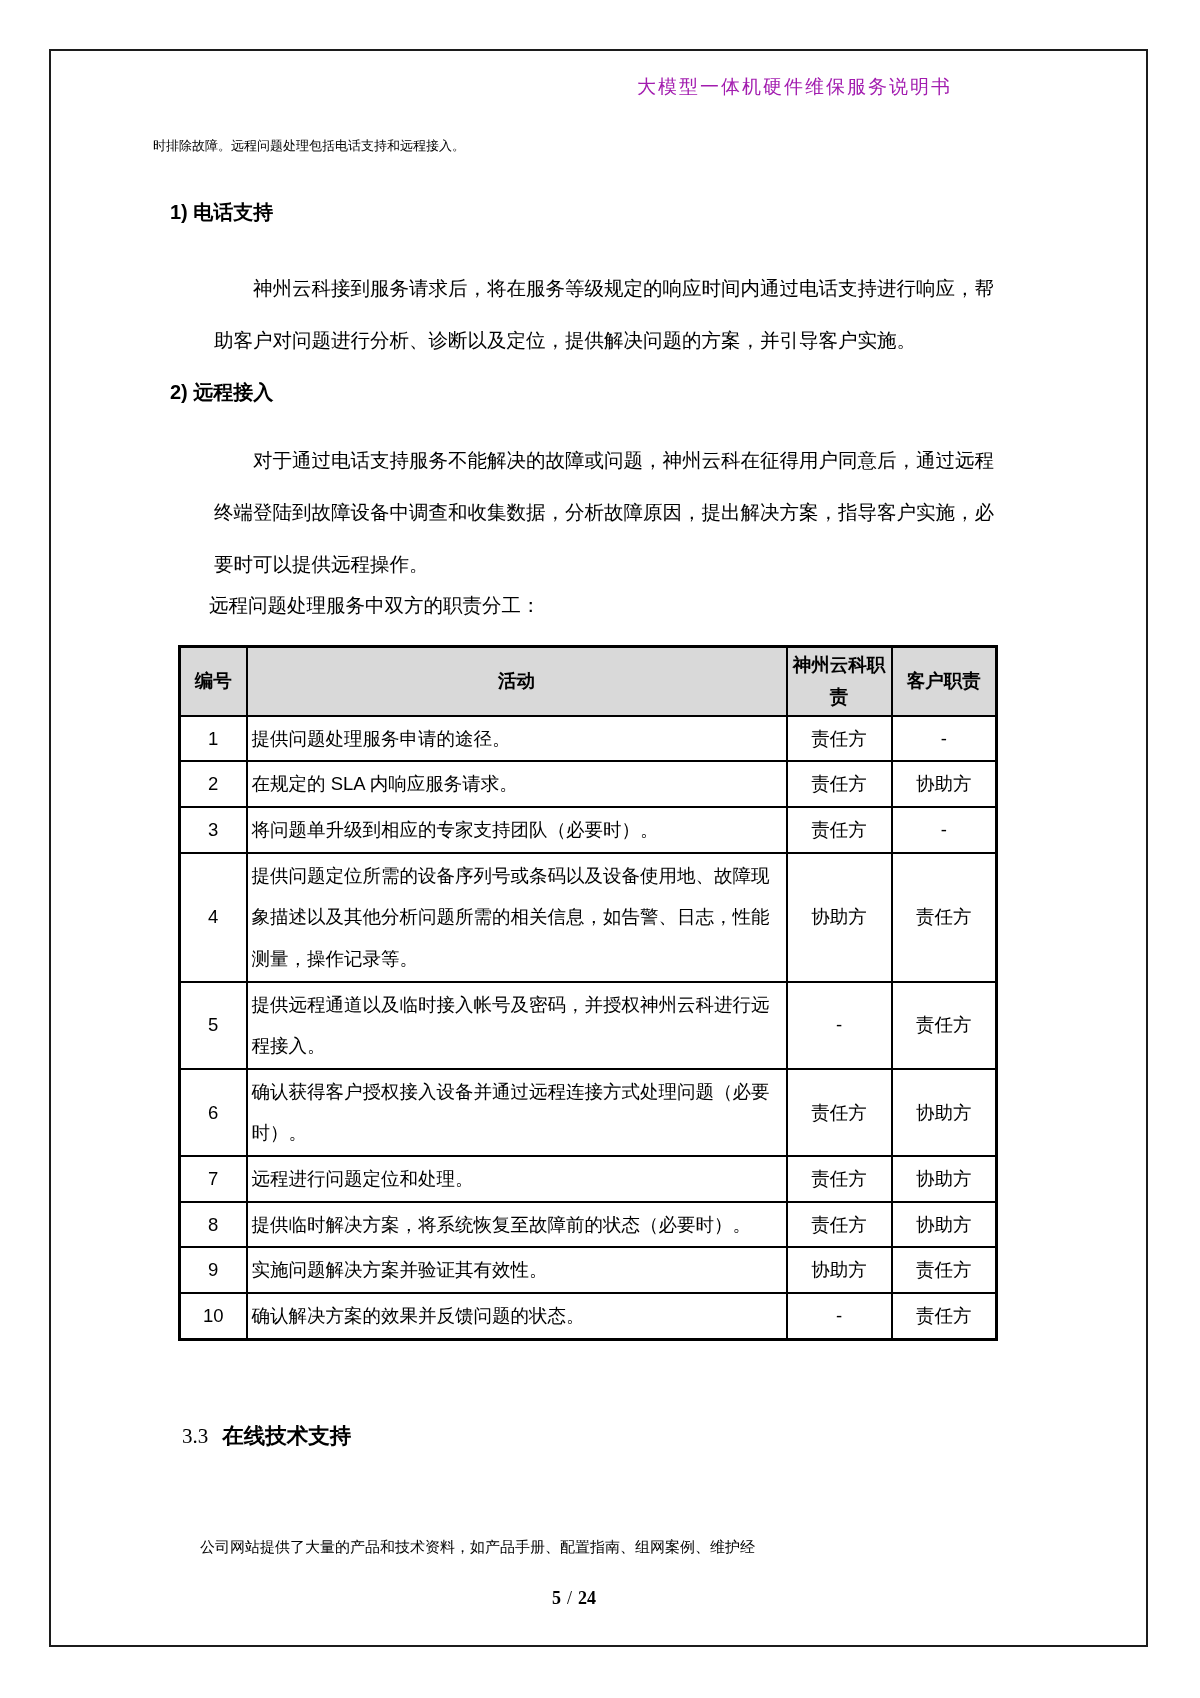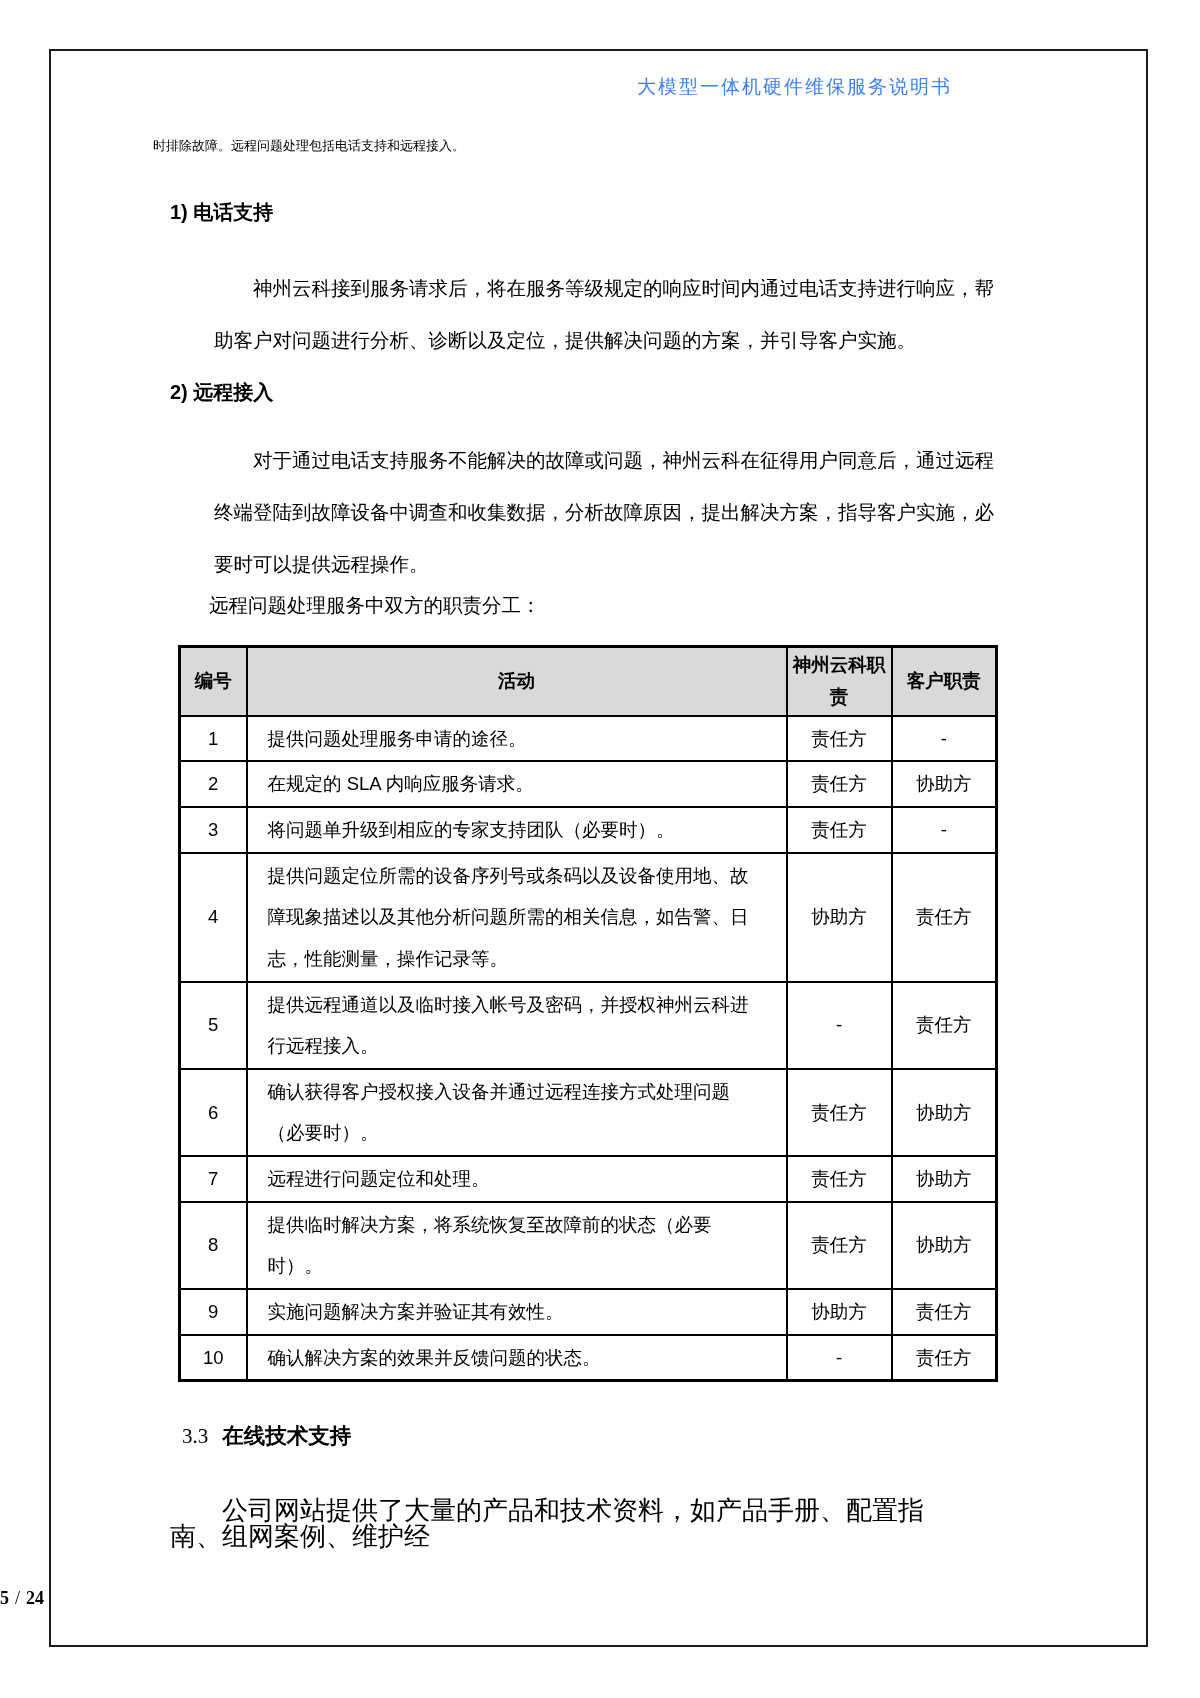--- a/index.html
+++ b/index.html
@@ -19,21 +19,21 @@
     box-sizing: border-box;
     background: #ffffff;
   }
   .doc-header {
     position: absolute;
     top: 74px; left: 170px; width: 782px;
     text-align: right;
     font-family: "Liberation Serif", "DejaVu Serif", serif;
     font-size: 19px;
     letter-spacing: 2px;
-    color: #3b82f6;
+    color: #a21caf;
     white-space: nowrap;
   }
   .intro {
     position: absolute;
     top: 133px; left: 153px; width: 782px;
     font-size: 13px;
     line-height: 26px;
   }
   .sub-heading {
     position: absolute;
@@ -83,48 +83,49 @@
     background: #d9d9d9;
     font-weight: bold;
     text-align: center;
     height: 62px;
     line-height: 1.75;
     padding: 1px 4px;
   }
   .resp-table td { line-height: 2.25; padding: 0 4px; }
   .col-no       { width: 67px;  text-align: center; }
   .col-activity { width: 540px; text-align: left; }
-  td.col-activity { padding: 1px 20px; }
+  td.col-activity { padding: 1px 4px; }
   .col-role     { width: 105px; text-align: center; }
   .section-33 {
     position: absolute;
     top: 1422px; left: 182px;
     line-height: 28px;
     white-space: nowrap;
   }
   .section-33 .sec-num {
     font-family: "Liberation Serif", "DejaVu Serif", serif;
     font-size: 21px;
     font-weight: normal;
   }
   .section-33 .sec-title {
     font-size: 21.5px;
     font-weight: bold;
     margin-left: 14px;
   }
   .para-online {
     position: absolute;
-    top: 1497px; left: 170px; width: 782px;
-    font-size: 26px;
+    top: 1534px; left: 170px; width: 782px;
+    font-size: 15px;
     line-height: 26px;
     text-indent: 2em;
   }
   .page-footer {
     position: absolute;
     top: 1588px; left: 0; width: 1148px;
+    text-align: center;
     font-family: "Liberation Serif", "DejaVu Serif", serif;
     font-size: 18px;
   }
   .page-footer .pg-num { font-weight: bold; }
   .page-footer .pg-sep { font-weight: normal; padding: 0 6px; }
 </style>
 </head>
 <body>
 
 <div class="page-border"></div>

